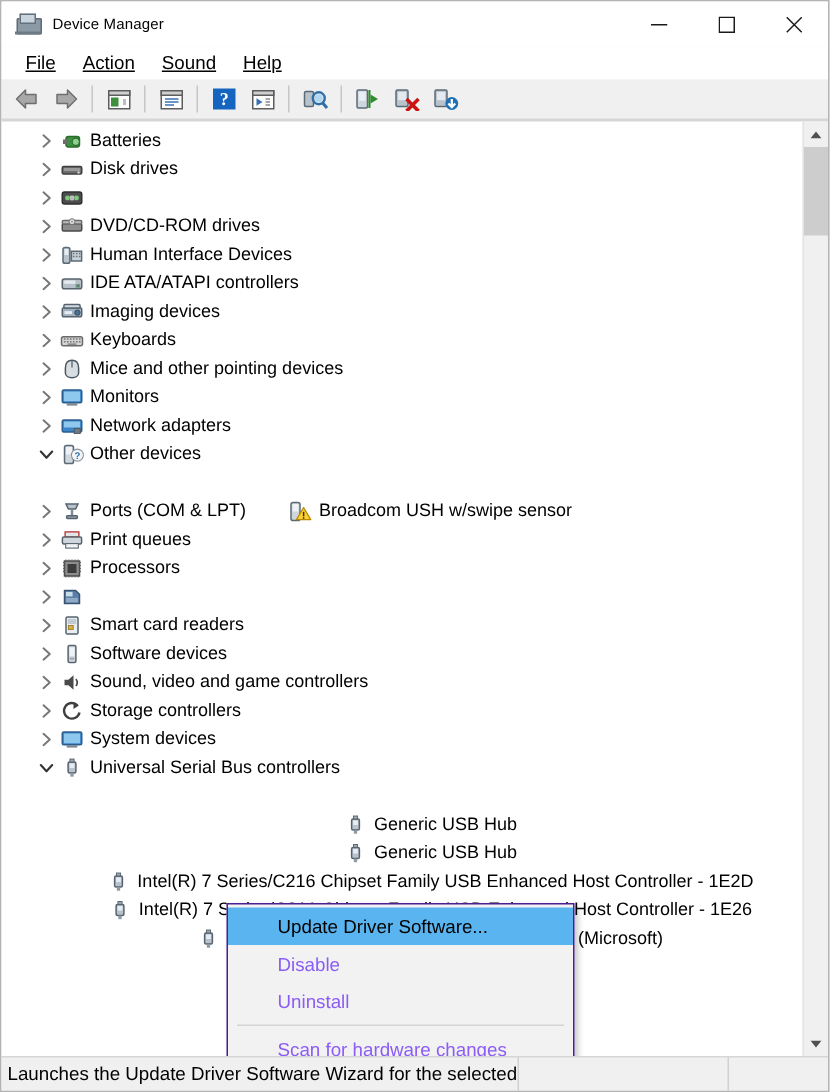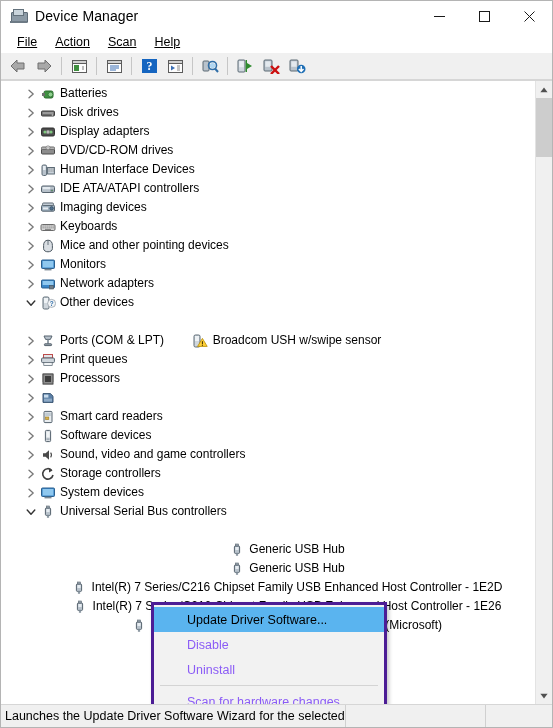--- a/index.html
+++ b/index.html
@@ -11,21 +11,21 @@
   }
   .window{position:relative;width:553px;height:728px;background:#f0f0f0;display:flex;flex-direction:column;
           border:1px solid #b4b4b4;box-sizing:border-box;}
 
   
   .titlebar{height:30px;background:#ffffff;display:flex;align-items:center;flex:0 0 auto;position:relative;}
   .title-icon{width:18px;height:18px;margin-left:9px;margin-right:7px;position:relative;flex:0 0 auto;}
   .ti-body{position:absolute;left:1px;top:5px;width:15px;height:9px;background:#8c9aa6;border:1px solid #5d6b77;border-radius:1px;}
   .ti-screen{position:absolute;left:3px;top:2px;width:9px;height:5px;background:#c9d4dc;border:1px solid #63717c;}
   .ti-base{position:absolute;left:0px;top:14px;width:17px;height:2px;background:#6d7a85;}
-  .title-text{font-size:14px;color:#000;letter-spacing:.1px;}
+  .title-text{font-size:10px;color:#000;letter-spacing:.1px;}
   .wctrls{position:absolute;right:0;top:0;height:30px;display:flex;}
   .wbtn{width:45px;height:30px;display:flex;align-items:center;justify-content:center;cursor:default;}
   .wbtn svg{display:block;}
 
   
   .menubar{height:22px;background:#ffffff;display:flex;align-items:center;padding-left:7px;flex:0 0 auto;text-decoration:underline;}
   .menuitem{padding:2px 9px;font-size:12.5px;color:#000;cursor:default;}
 
   
   .toolbar{height:26px;background:#f0f0f0;border-bottom:1px solid #d6d6d6;
@@ -57,21 +57,21 @@
 
   
   .statusbar{height:22px;background:#f0f0f0;border-top:1px solid #d6d6d6;display:flex;align-items:center;flex:0 0 auto;}
   .status-cell{height:22px;display:flex;align-items:center;padding-left:4px;font-size:12.5px;color:#000;
                overflow:hidden;white-space:nowrap;}
   .status-main{width:340px;border-right:1px solid #d0d0d0;}
   .status-b{width:135px;border-right:1px solid #d0d0d0;}
   .status-c{flex:1;}
 
   
-  .ctxmenu{position:absolute;left:150px;top:521px;width:230px;background:#f2f2f2;border:3px solid #4c1d95;
+  .ctxmenu{position:absolute;left:150px;top:521px;width:230px;background:#f2f2f2;border:1px solid #4c1d95;
            box-shadow:2px 2px 4px rgba(0,0,0,.22);padding:2px 0;z-index:50;}
   .ctxitem{height:25px;display:flex;align-items:center;padding-left:33px;font-size:12.5px;color:#8b5cf6;cursor:default;}
   .ctxitem.hl{background:#5ab4ef;color:#000;}
   .ctxsep{height:1px;background:#d4d4d4;margin:3px 6px 3px 6px;}
 </style>
 </head>
 <body>
 
 <div class="window">
 
@@ -98,21 +98,21 @@
             <line x1="0.5" y1="0.5" x2="10.5" y2="10.5" stroke="#1a1a1a" stroke-width="1"></line>
             <line x1="10.5" y1="0.5" x2="0.5" y2="10.5" stroke="#1a1a1a" stroke-width="1"></line>
           </svg>
       </div>
     </div>
   </div>
 
   <div class="menubar">
     <div class="menuitem">File</div>
     <div class="menuitem">Action</div>
-    <div class="menuitem">Scan</div>
+    <div class="menuitem">Sound</div>
     <div class="menuitem">Help</div>
   </div>
 
   <div class="toolbar">
     <div class="tbtn">
       <svg width="18" height="16" viewBox="0 0 18 16">
         <path d="M8 2 L2 8 L8 14 L8 11 L15 11 L15 5 L8 5 Z" fill="#a8a8a8" stroke="#6e6e6e" stroke-width="1" stroke-linejoin="round"></path>
       </svg>
     </div>
     <div class="tbtn">
@@ -236,21 +236,20 @@
           </span>
           <span class="selwrap">
             <span class="icon">
               <svg width="16" height="16" viewBox="0 0 16 16">
                 <rect x="1.5" y="4" width="13" height="8" rx="1.5" fill="#4d4d4d" stroke="#2f2f2f"></rect>
                 <circle cx="5" cy="8" r="1.6" fill="#7fc97f"></circle>
                 <circle cx="11" cy="8" r="1.6" fill="#7fc97f"></circle>
                 <rect x="6.6" y="6.4" width="2.8" height="3.2" fill="#bdbdbd"></rect>
               </svg>
             </span>
-            <span class="label">Display adapters</span>
           </span>
         </div>
         <div class="row lvl1">
           <span class="chev">
             <svg width="8" height="10" viewBox="0 0 8 10">
               <path d="M2 1.2 L6.2 5 L2 8.8" fill="none" stroke="#777777" stroke-width="1.3" stroke-linecap="round" stroke-linejoin="round"></path>
             </svg>
           </span>
           <span class="selwrap">
             <span class="icon">

